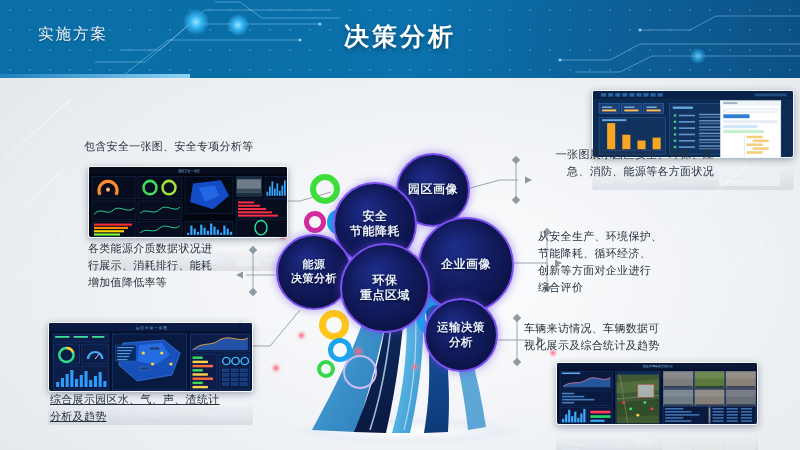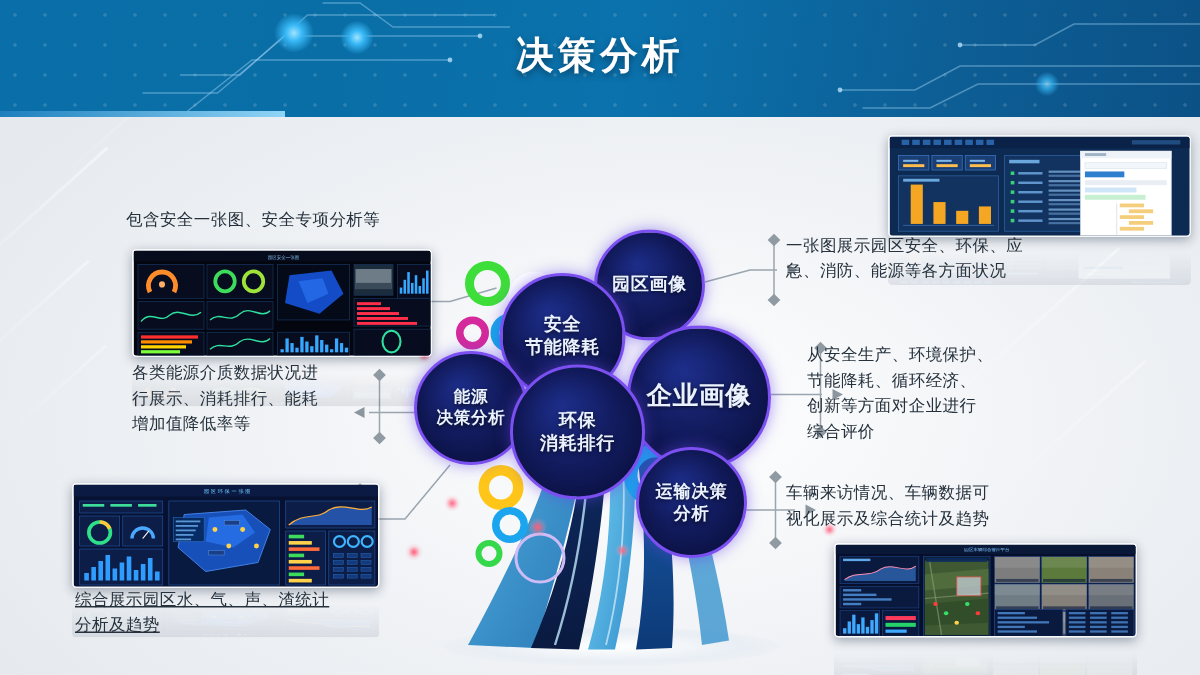--- a/index.html
+++ b/index.html
@@ -120,20 +120,21 @@
           <circle cx="300" cy="40" r="1.6"></circle>
         <circle cx="560" cy="60" r="1.6"></circle>
           <circle cx="640" cy="30" r="1.6"></circle>
       </g>
     </svg>
 
     <div class="hdr-glow" style="left:183px;top:9px;"></div>
     <div class="hdr-glow" style="left:227px;top:14px;width:22px;height:22px;"></div>
     <div class="hdr-glow" style="left:690px;top:48px;width:16px;height:16px;opacity:.7;"></div>
 
+    <div class="hdr-label">实施方案</div>
     <div class="hdr-title">决策分析</div>
     <div class="hdr-underline"></div>
   </div>
 
   <div class="streaks">
     <div class="streak" style="left:-40px;top:120px;width:150px;transform:rotate(-42deg);opacity:.55;"></div>
     <div class="streak" style="left:-30px;top:175px;width:120px;transform:rotate(-42deg);opacity:.45;"></div>
     <div class="streak" style="left:0px;top:215px;width:95px;transform:rotate(-42deg);opacity:.35;"></div>
     <div class="streak" style="left:40px;top:40px;width:130px;transform:rotate(-42deg);opacity:.40;"></div>
     <div class="streak" style="left:620px;top:200px;width:170px;transform:rotate(-42deg);opacity:.45;"></div>
@@ -817,45 +818,45 @@
     </div>
 
   <div id="bubble-layer">
       <div class="bubble" style="left: 396px; top: 153px; width: 74px; height: 74px; font-size: 12px;">
         <span style="white-space: pre-line;">园区画像</span>
       </div>
       <div class="bubble" style="left: 333px; top: 182px; width: 84px; height: 84px; font-size: 12px;">
         <span style="white-space: pre-line;">安全
 节能降耗</span>
       </div>
-      <div class="bubble" style="left: 418px; top: 217px; width: 96px; height: 96px; font-size: 17px;">
+      <div class="bubble" style="left: 418px; top: 217px; width: 96px; height: 96px; font-size: 12px;">
         <span style="white-space: pre-line;">企业画像</span>
       </div>
       <div class="bubble" style="left: 276px; top: 234px; width: 76px; height: 76px; font-size: 11px;">
         <span style="white-space: pre-line;">能源
 决策分析</span>
       </div>
       <div class="bubble" style="left: 340px; top: 243px; width: 90px; height: 90px; font-size: 12px;">
         <span style="white-space: pre-line;">环保
-消耗排行</span>
+重点区域</span>
       </div>
       <div class="bubble" style="left: 424px; top: 298px; width: 74px; height: 74px; font-size: 11.5px;">
         <span style="white-space: pre-line;">运输决策
 分析</span>
       </div>
     </div>
 
   <div id="callout-layer">
       <div class="callout left" style="left: 84px; top: 138px; width: 230px;">包含安全一张图、安全专项分析等</div>
       <div class="callout left" style="left: 88px; top: 240px; width: 150px;">各类能源介质数据状况进
 行展示、消耗排行、能耗
 增加值降低率等</div>
       <div class="callout left" style="left: 50px; top: 391px; width: 230px; text-decoration: underline;">综合展示园区水、气、声、渣统计
 分析及趋势</div>
-      <div class="callout left" style="left: 524px; top: 155px; width: 190px;">一张图展示园区安全、环保、应
+      <div class="callout left" style="left: 524px; top: 146px; width: 190px; text-align: right;">一张图展示园区安全、环保、应
 急、消防、能源等各方面状况</div>
       <div class="callout left" style="left: 538px; top: 228px; width: 180px;">从安全生产、环境保护、
 节能降耗、循环经济、
 创新等方面对企业进行
 综合评价</div>
       <div class="callout left" style="left: 524px; top: 320px; width: 190px;">车辆来访情况、车辆数据可
 视化展示及综合统计及趋势</div>
     </div>
 
 </div>

